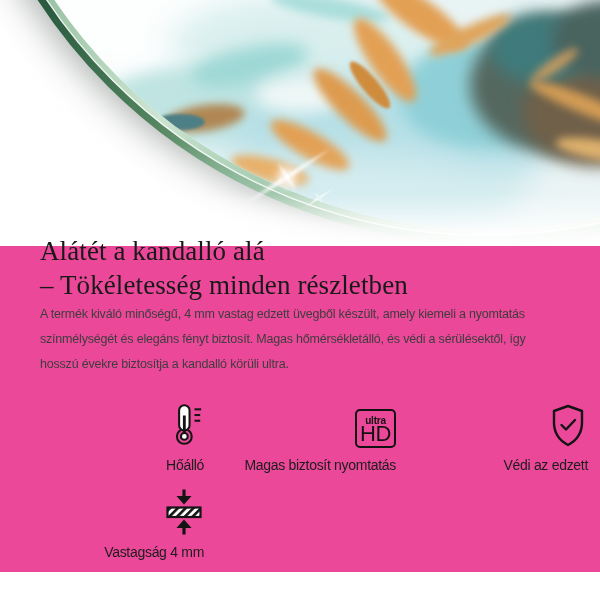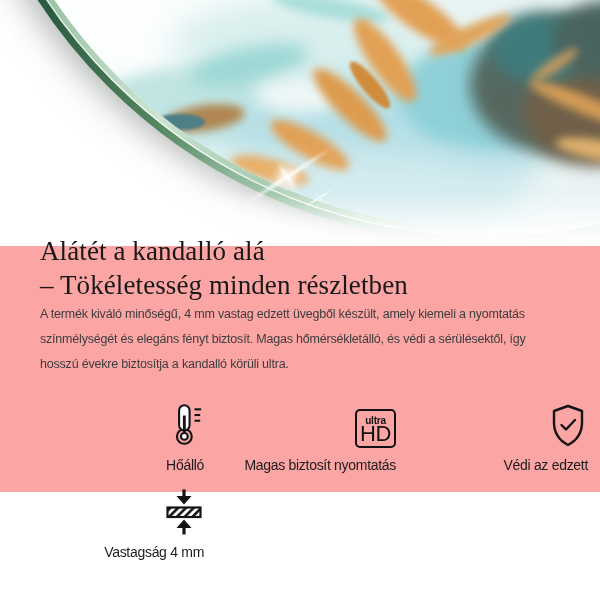--- a/index.html
+++ b/index.html
@@ -1,16 +1,16 @@
 <!DOCTYPE html>
 <html><head>
 <meta charset="utf-8">
 <style>
   html,body{margin:0;padding:0;width:600px;height:600px;overflow:hidden;background:#fff;}
-  .canvas{position:relative;width:600px;height:492px;background:#fca5a5;
+  .canvas{position:relative;width:600px;height:572px;background:#ec4899;
           font-family:"Liberation Sans","DejaVu Sans",sans-serif;color:#1c1c1c;}
   
   .hero{position:absolute;top:0;left:0;width:600px;height:246px;}
   .hero svg{display:block;}
   
   .content{position:absolute;left:40px;top:234px;width:545px;}
   .title{font-family:"Liberation Serif","DejaVu Serif",serif;font-weight:400;
          font-size:27px;line-height:34px;color:#191919;letter-spacing:0.1px;}
   
   .desc{font-size:12.5px;line-height:25px;color:#3d3d3d;letter-spacing:-0.2px;}

